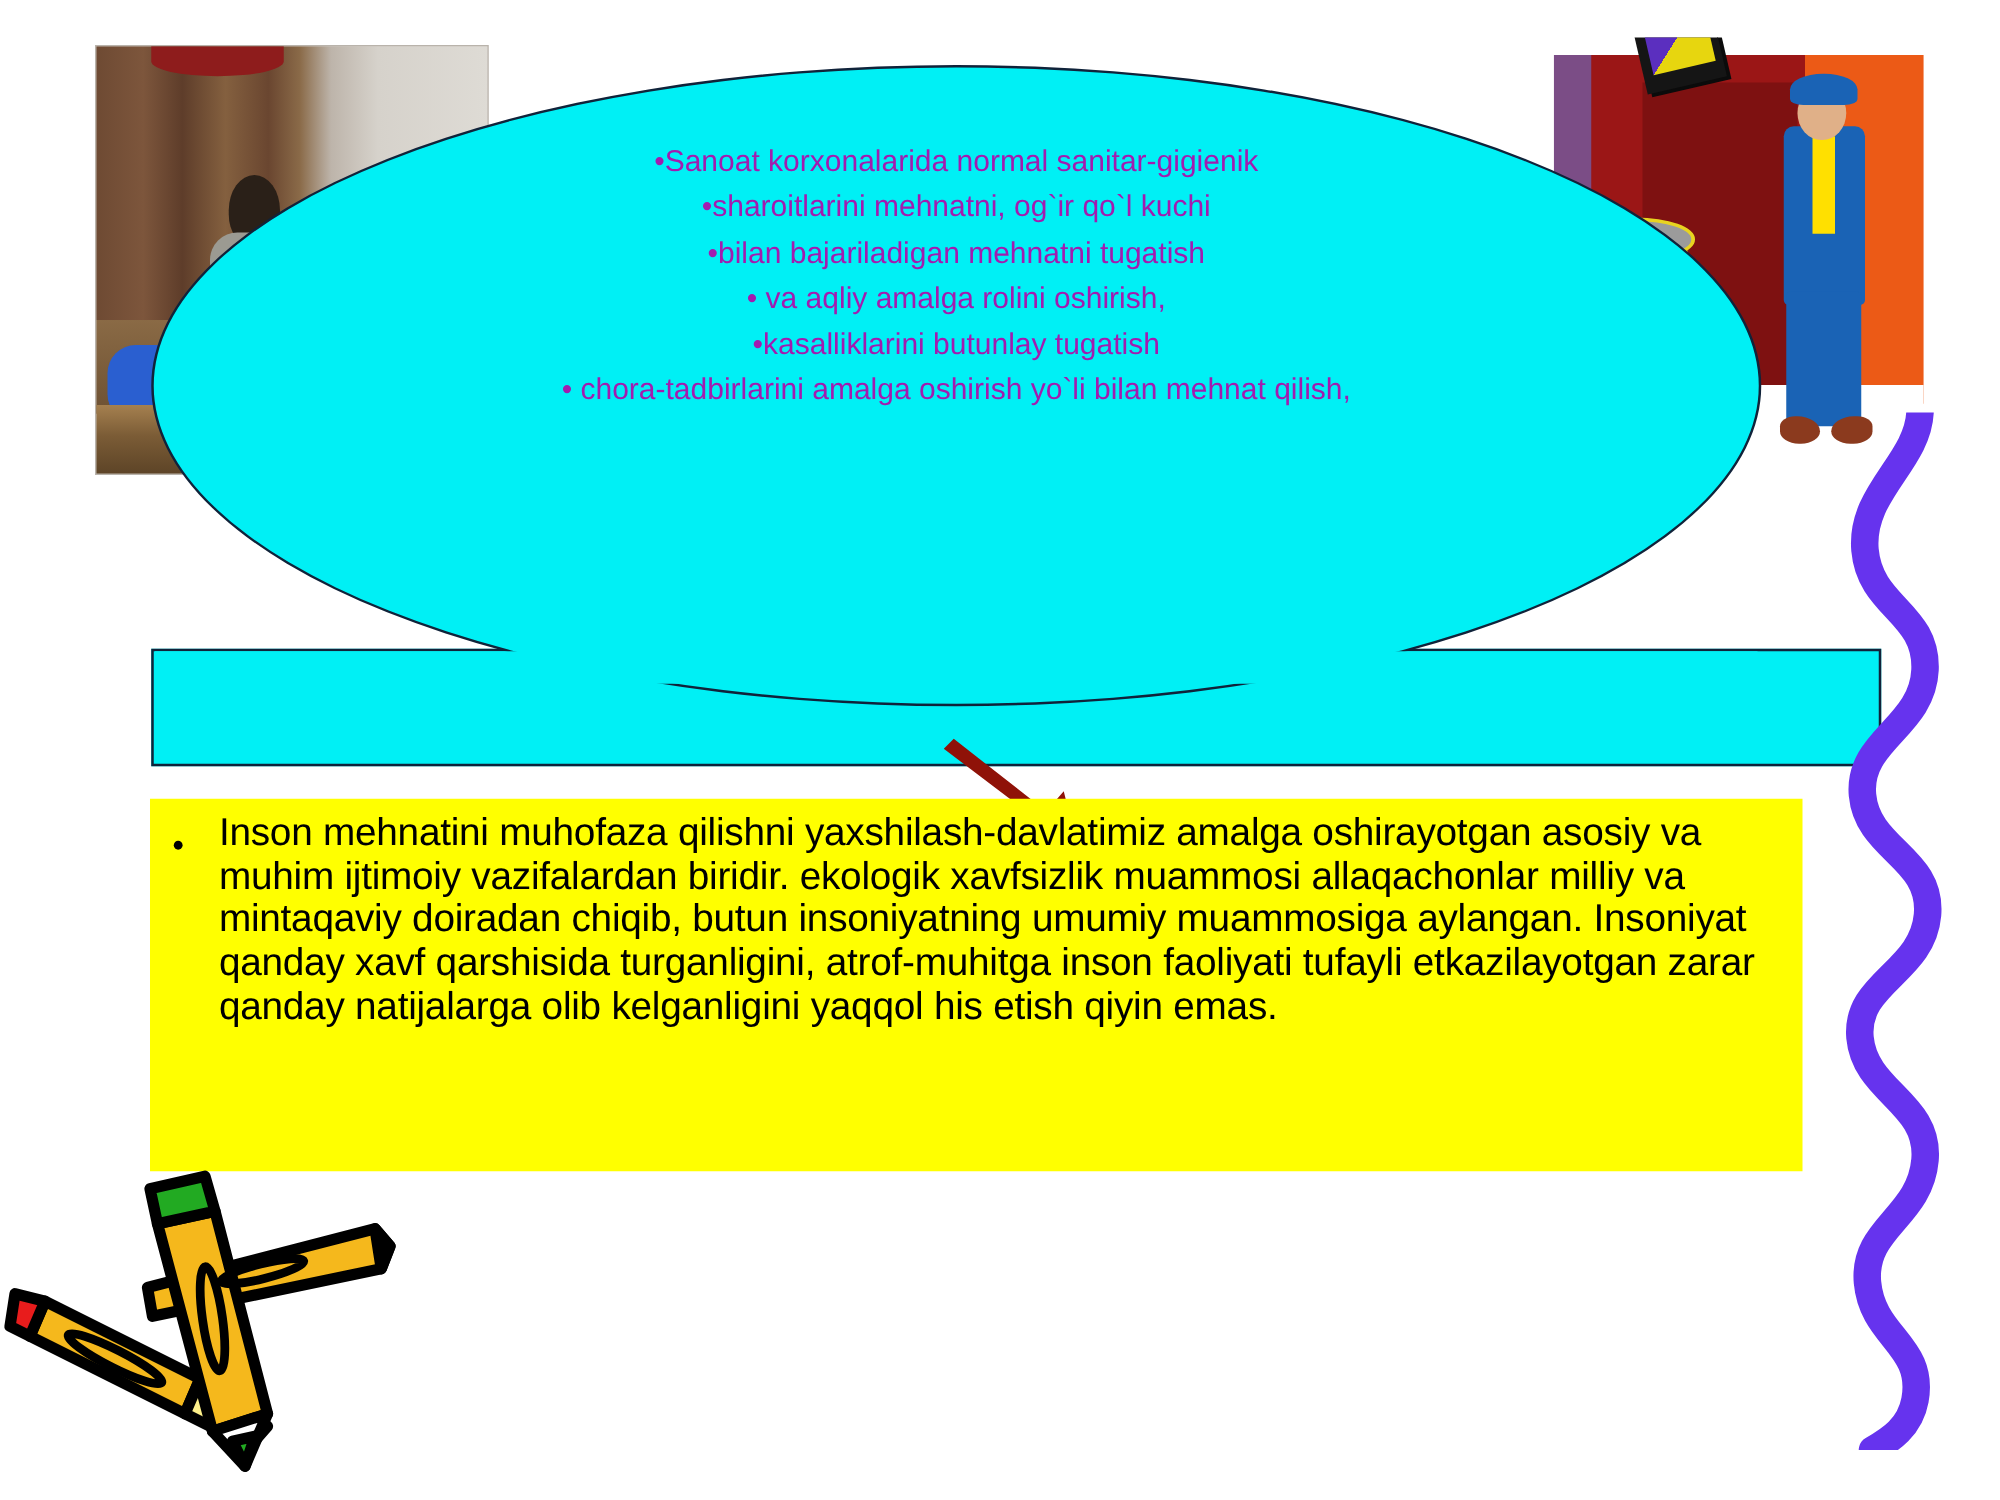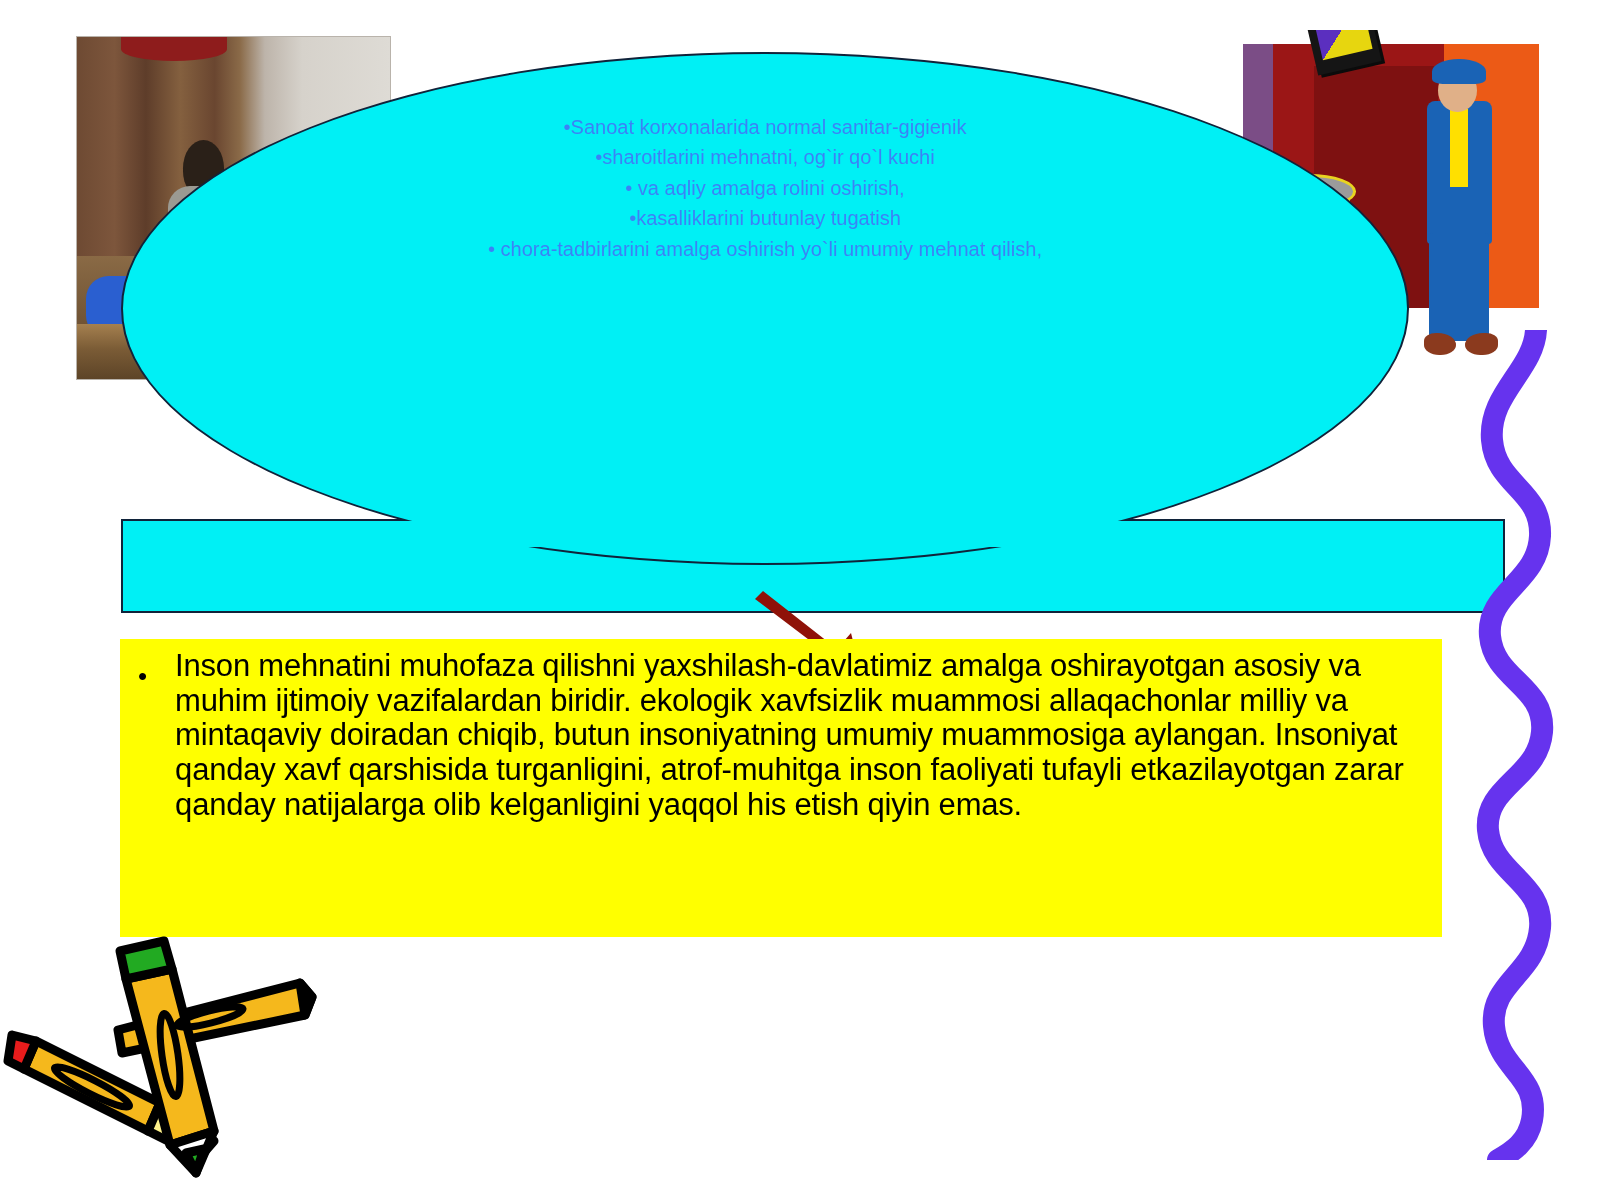--- a/index.html
+++ b/index.html
@@ -139,23 +139,23 @@
     width: 1282px;
     height: 26px;
     background: #00f0f5;
   }
   .callout-text {
     position: absolute;
     left: 150px;
     top: 112px;
     width: 1230px;
     text-align: center;
-    font-size: 20px;
+    font-size: 24px;
     line-height: 1.52;
-    color: #3b82f6;
+    color: #a21caf;
     white-space: nowrap;
   }
   .callout-text div { white-space: nowrap; }
 
   
   .arrow { position: absolute; left: 755px; top: 585px; width: 130px; height: 100px; }
 
   
   .yellow-box {
     position: absolute;
@@ -246,23 +246,24 @@
     </div>
   </div>
 
   <div class="callout-tail"></div>
   <div class="callout-ellipse"></div>
   <div class="callout-mask"></div>
 
   <div class="callout-text">
     <div>•Sanoat korxonalarida normal sanitar-gigienik</div>
     <div>•sharoitlarini mehnatni, og`ir qo`l kuchi</div>
+    <div>•bilan bajariladigan mehnatni tugatish</div>
     <div>• va aqliy amalga rolini oshirish,</div>
     <div>•kasalliklarini butunlay tugatish</div>
-    <div>• chora-tadbirlarini amalga oshirish yo`li umumiy mehnat qilish,</div>
+    <div>• chora-tadbirlarini amalga oshirish yo`li bilan mehnat qilish,</div>
   </div>
 
   <svg class="arrow" viewBox="0 0 130 100">
     <path d="M8 6 L82 64 L96 48 L108 96 L60 84 L74 70 L0 14 Z" fill="#8f1208"></path>
   </svg>
 
   <div class="yellow-box">
     <div class="yellow-inner">
       <div class="yellow-bullet">•</div>
       <div class="yellow-para">Inson mehnatini muhofaza qilishni yaxshilash-davlatimiz amalga oshirayotgan asosiy va muhim ijtimoiy vazifalardan biridir. ekologik xavfsizlik muammosi allaqachonlar milliy va mintaqaviy doiradan chiqib, butun insoniyatning umumiy muammosiga aylangan. Insoniyat qanday xavf qarshisida turganligini, atrof-muhitga inson faoliyati tufayli etkazilayotgan zarar qanday natijalarga olib kelganligini yaqqol his etish qiyin emas.</div>

